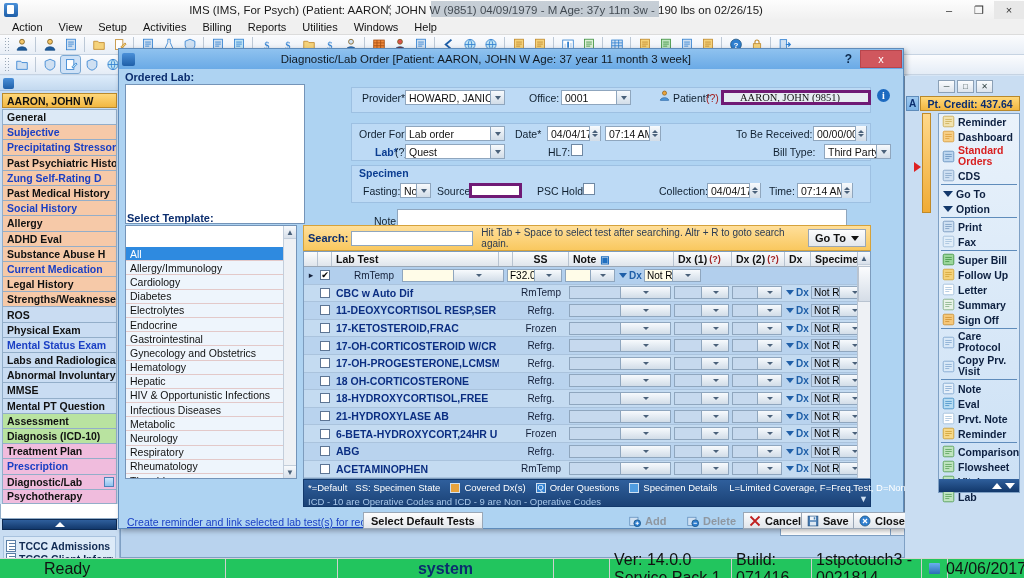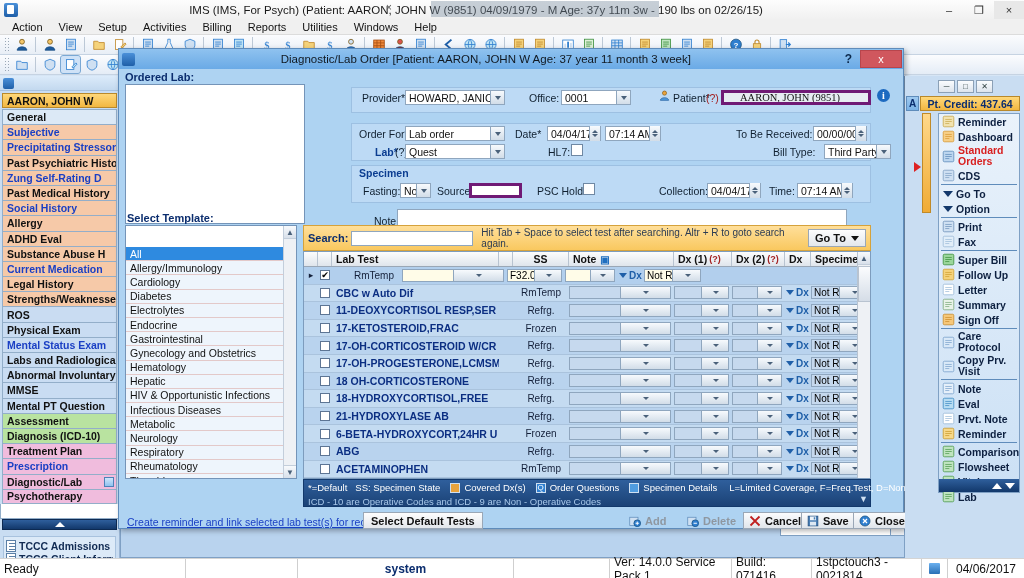--- a/index.html
+++ b/index.html
@@ -451,22 +451,22 @@
   }
   .red-marker {
     position: absolute; left: 914px; top: 162px; width: 0; height: 0;
     border-top: 5px solid transparent; border-bottom: 5px solid transparent;
     border-left: 7px solid #d22;
   }
 
   
   .statusbar {
     position: absolute; left: 0; bottom: 0; width: 1024px; height: 20px;
-    background: #ffffff; border-top: 1px solid #d4d4d4;
-    display: flex; align-items: stretch; font-size: 12px; color: #111;
+    background: #22c55e; border-top: 1px solid #d4d4d4;
+    display: flex; align-items: stretch; font-size: 16px; color: #111; padding-left: 40px;
   }
   .sb-cell {
     border-right: 1px solid #cfcfcf; display: flex; align-items: center;
     padding: 0 4px; height: 100%;
   }
   .sb-cell.center { justify-content: center; }
   .sb-blue { color: #0b2d6e; font-weight: bold; }
   .sb-ico { width: 11px; height: 11px; background: linear-gradient(#6ab0ef,#2a6fb5); border-radius:1px; }
 </style>
 </head>

